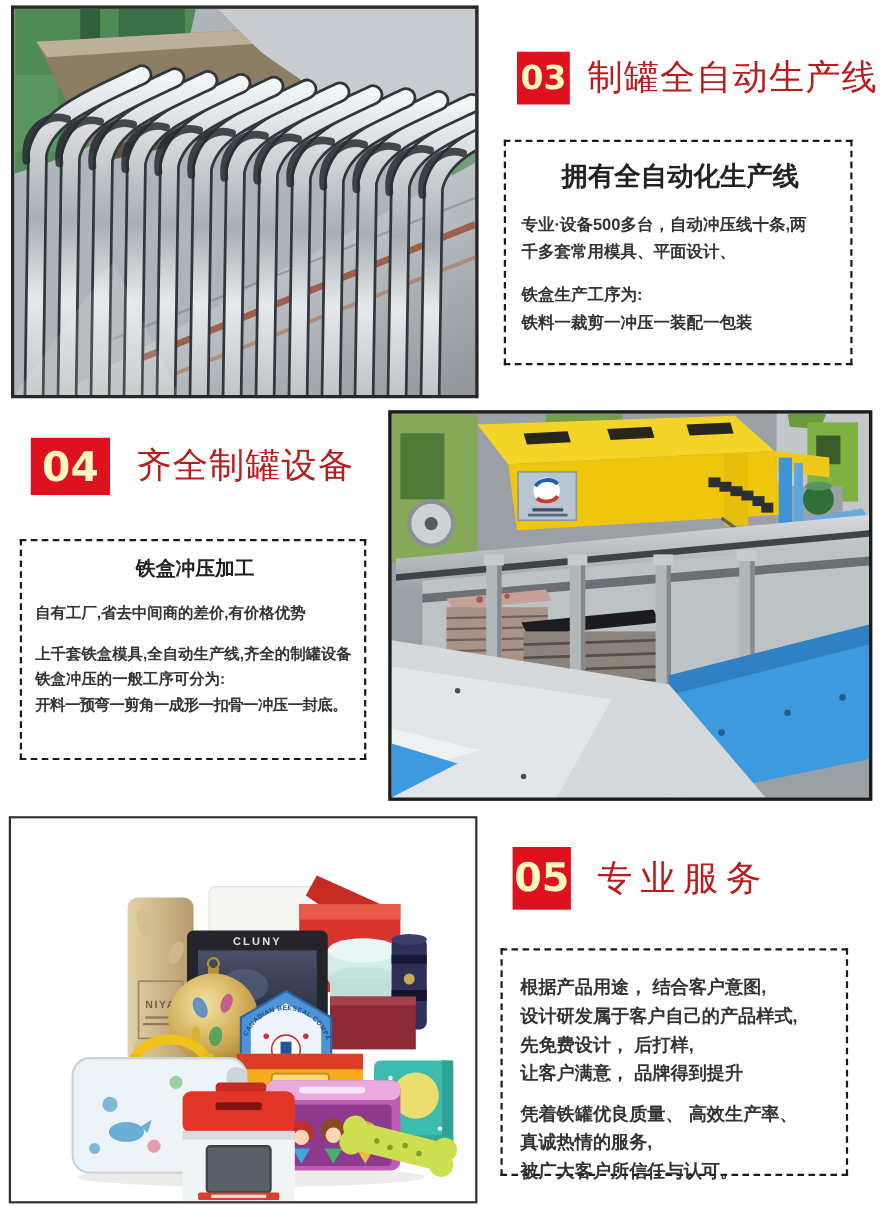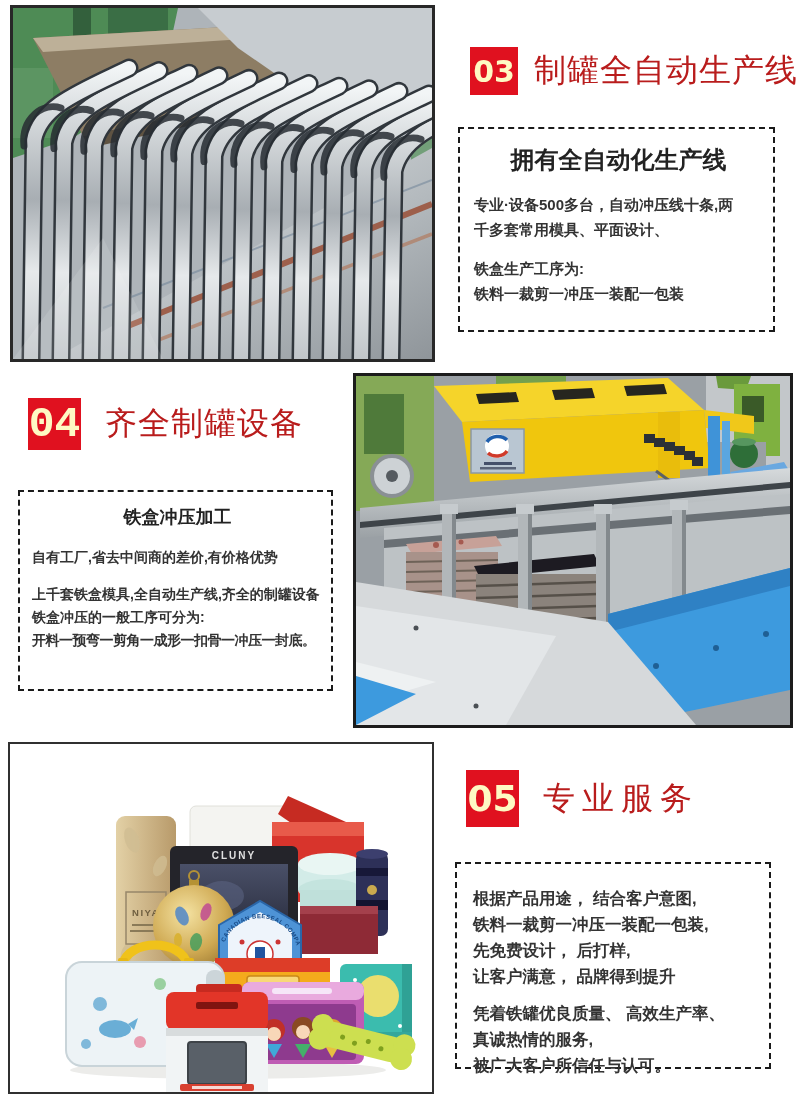--- a/index.html
+++ b/index.html
@@ -12,21 +12,21 @@
   #photo3{left:8px;top:742px;width:426px;height:352px;border:2px solid #303030;background:#ffffff;}
 
   .sec-header{position:absolute;display:flex;align-items:center;}
   .badge{background:#e0111f;color:#fef9c3;display:flex;align-items:center;justify-content:center;
          font-weight:700;font-family:"DejaVu Sans","Liberation Sans",sans-serif;flex:0 0 auto;}
   .sec-title{font-weight:400;color:#b91c1c;white-space:nowrap;}
   #hdr03{left:470px;top:47px;gap:16px;}
   #hdr03 .badge{width:48px;height:48px;font-size:30px;}
   #hdr03 .sec-title{font-size:32px;letter-spacing:1px;}
   #hdr04{left:28px;top:398px;gap:24px;}
-  #hdr04 .badge{width:53px;height:52px;font-size:43px;font-family:Liberation Mono, monospace;}
+  #hdr04 .badge{width:72px;height:52px;font-size:37px;}
   #hdr04 .sec-title{font-size:32px;letter-spacing:1px;}
   #hdr05{left:466px;top:770px;gap:24px;}
   #hdr05 .badge{width:53px;height:57px;font-size:36px;}
   #hdr05 .sec-title{font-size:32px;letter-spacing:7px;}
 
   .dashed-box{position:absolute;border:2px dashed #1a1a1a;box-sizing:border-box;background:#ffffff;}
   .box-heading{text-align:center;font-weight:700;color:#222222;}
   .line{font-weight:700;color:#333333;white-space:nowrap;}
   #box03{left:458px;top:127px;width:317px;height:205px;padding:15px 10px 0 14px;}
   #box03 .box-heading{font-size:24px;margin-bottom:16px;}
@@ -424,21 +424,21 @@
     </svg>
   </div>
 
   <div class="sec-header" id="hdr05">
     <div class="badge">05</div>
     <div class="sec-title">专业服务</div>
   </div>
 
   <div class="dashed-box" id="box05">
     <div class="line">根据产品用途， 结合客户意图,</div>
-    <div class="line">铁料一裁剪一冲压一装配一包装,</div>
+    <div class="line">设计研发属于客户自己的产品样式,</div>
     <div class="line">先免费设计， 后打样,</div>
     <div class="line">让客户满意， 品牌得到提升</div>
     <div class="gap"></div>
     <div class="line">凭着铁罐优良质量、 高效生产率、</div>
     <div class="line">真诚热情的服务,</div>
     <div class="line">被广大客户所信任与认可。</div>
   </div>
 
 </div>
 

